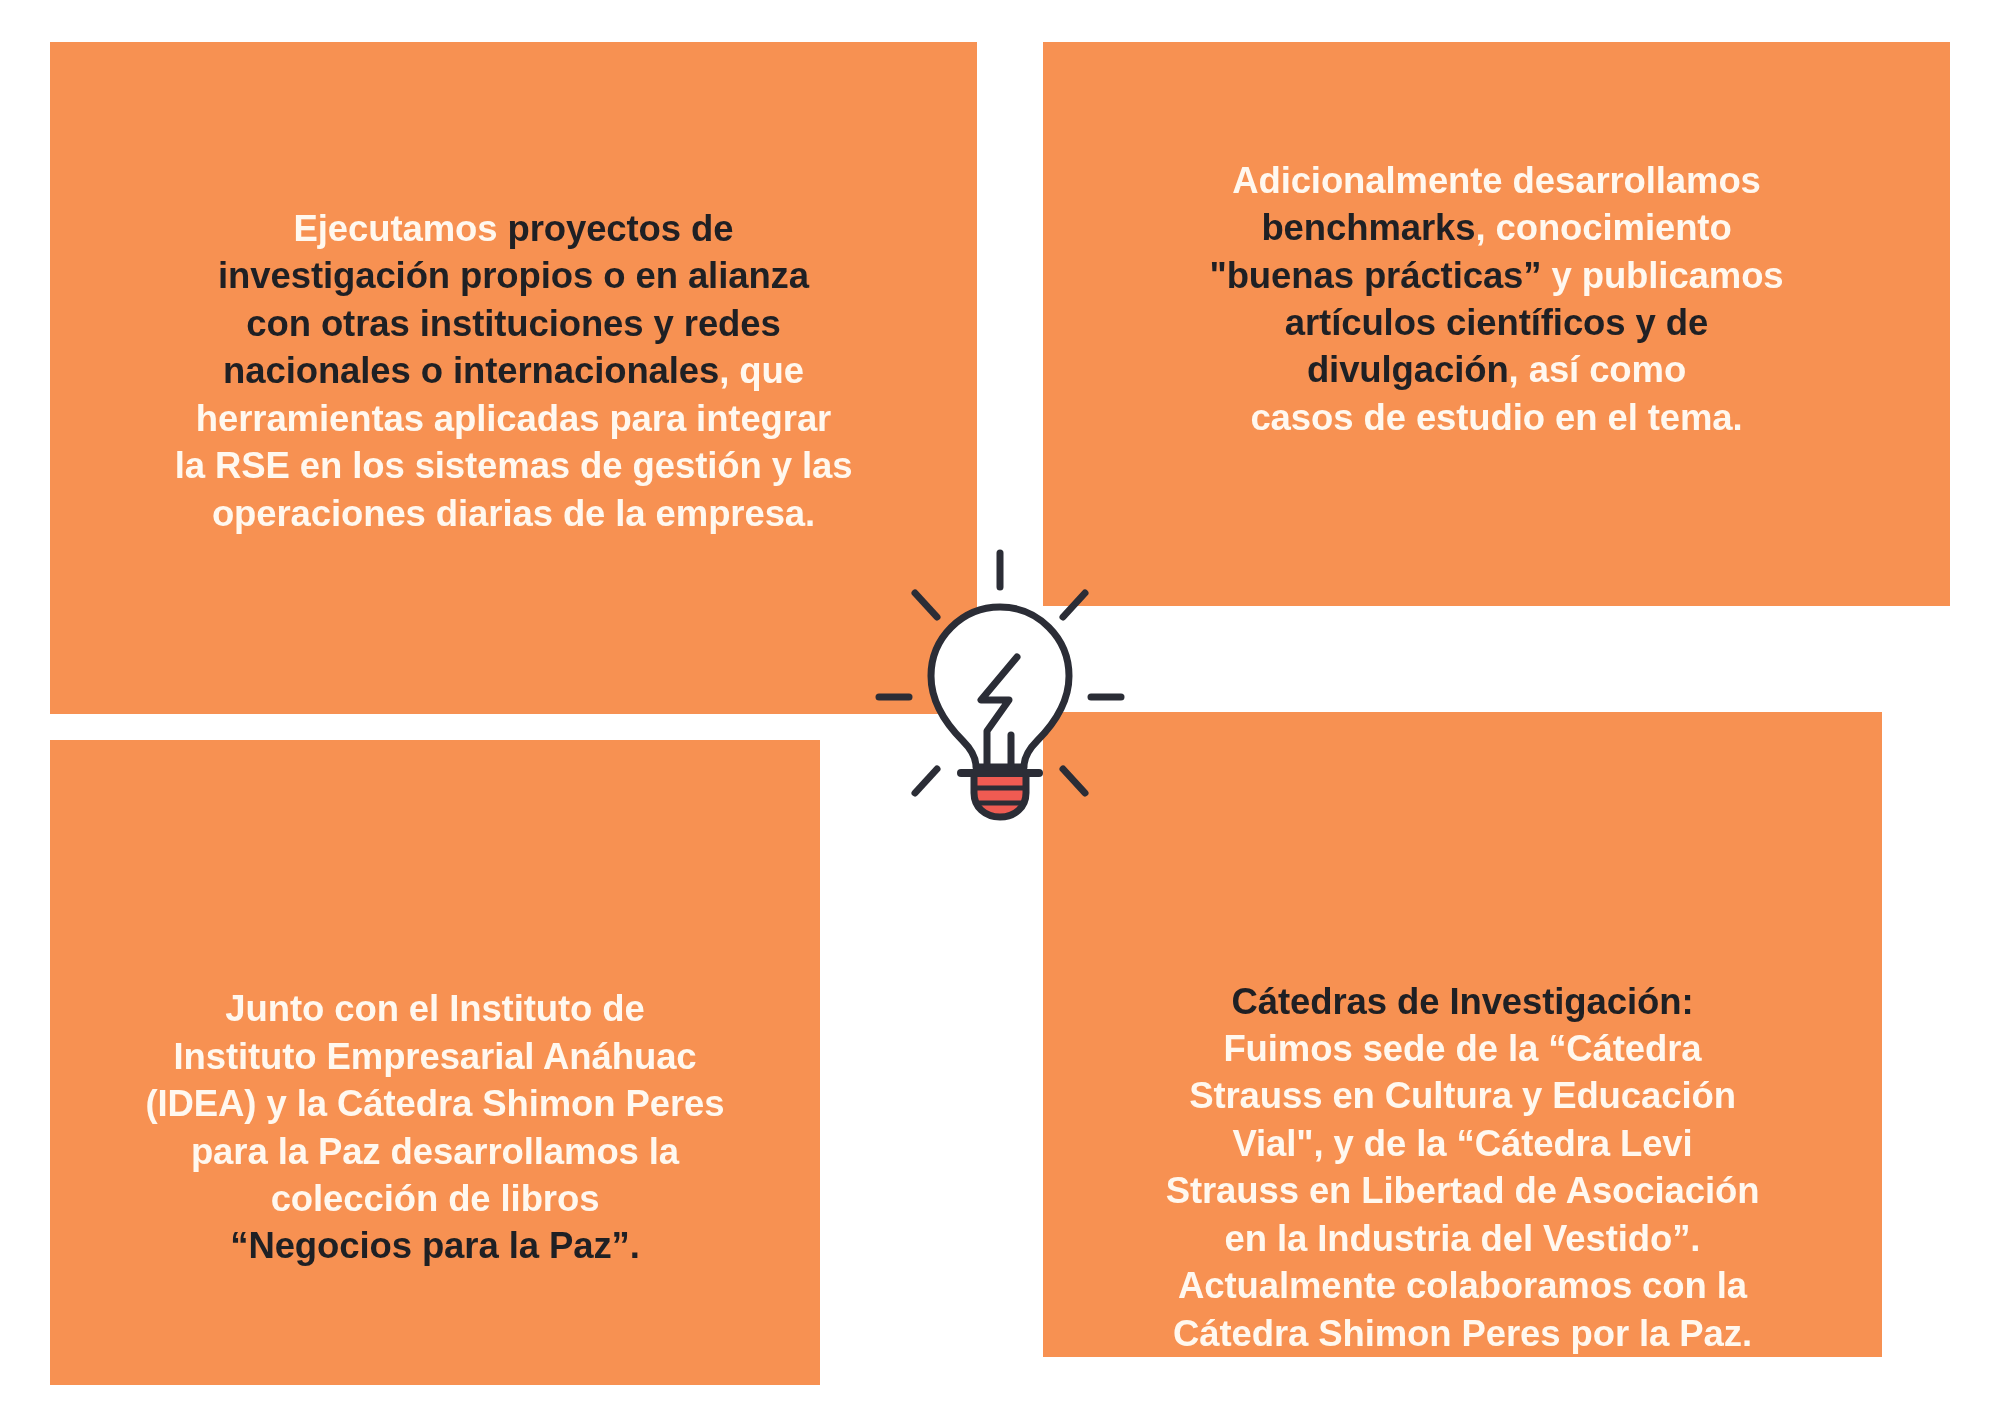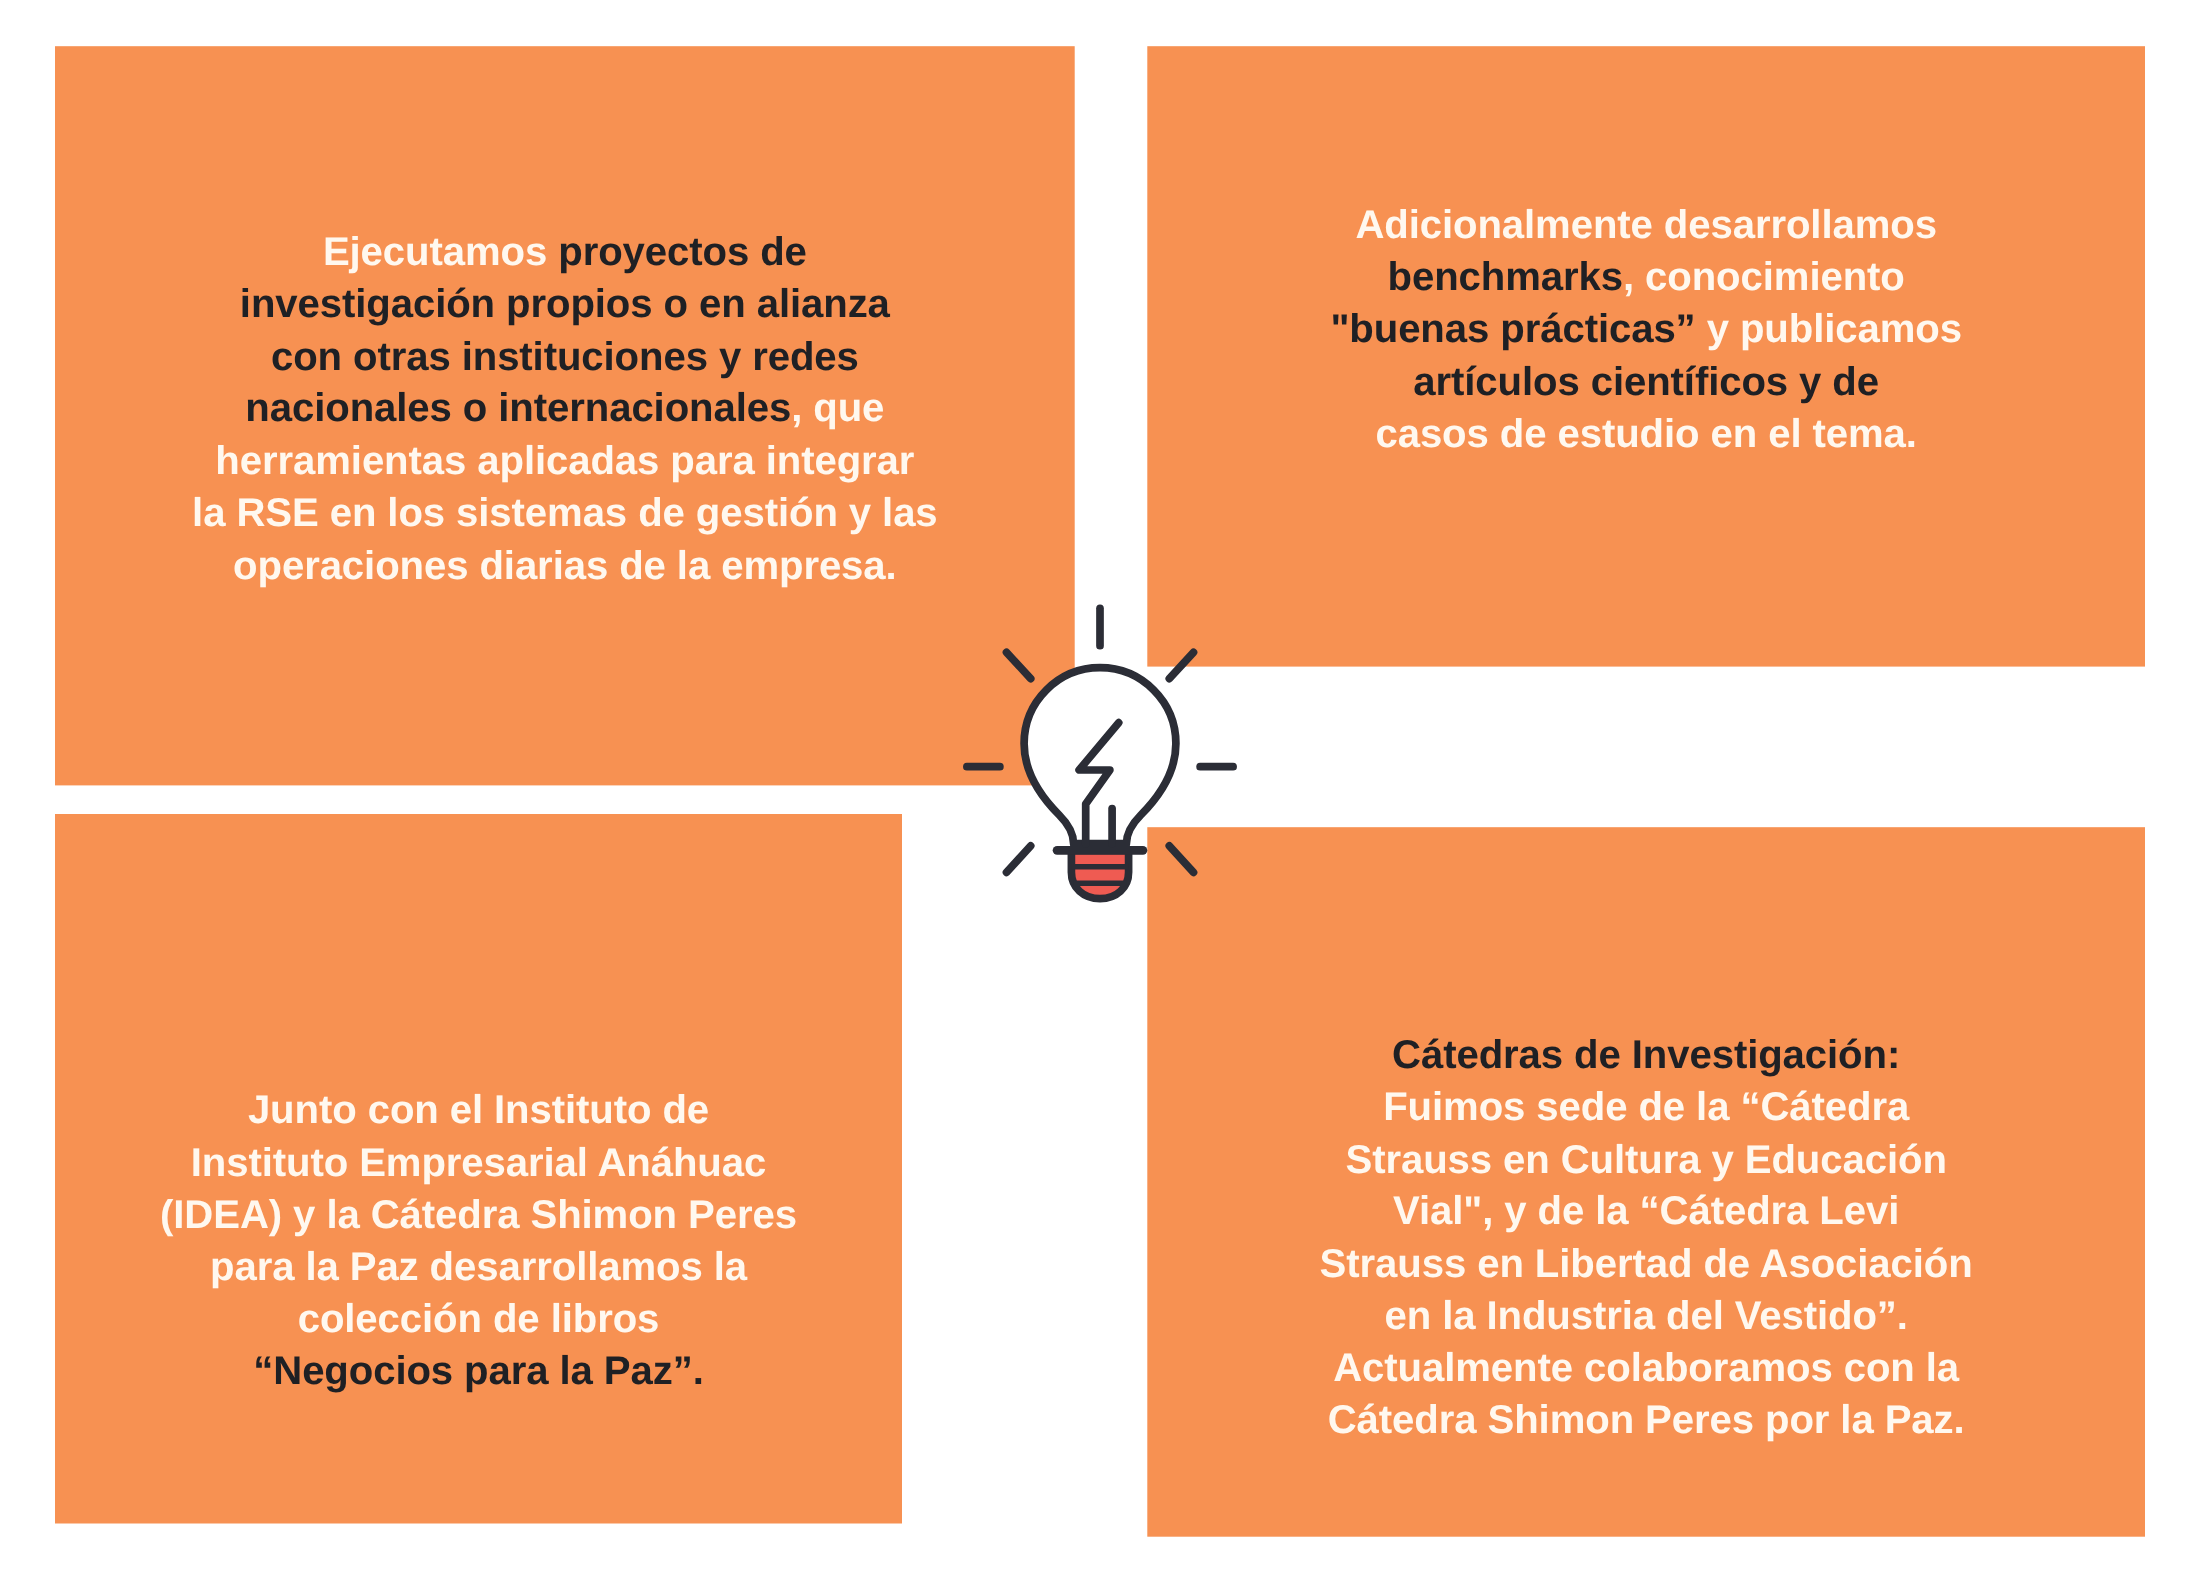--- a/index.html
+++ b/index.html
@@ -22,21 +22,21 @@
     display: flex;
     align-items: center;
     justify-content: center;
     box-sizing: border-box;
   }
 
   
   #quad-1 { left: 50px;   top: 42px;  width: 927px; height: 672px; }
   #quad-2 { left: 1043px; top: 42px;  width: 907px; height: 564px; }
   #quad-3 { left: 50px;   top: 740px; width: 770px; height: 645px; }
-  #quad-4 { left: 1043px; top: 752px; width: 907px; height: 645px; }
+  #quad-4 { left: 1043px; top: 712px; width: 839px; height: 645px; align-items: flex-end; }
 
   .quad-text {
     text-align: center;
     line-height: 1.30;
     font-size: 36.5px;
     font-weight: bold;
     letter-spacing: -0.1px;
     padding: 0 28px;
     box-sizing: border-box;
     width: 100%;
@@ -80,20 +80,21 @@
         <span class="line"><span class="w">operaciones diarias de la empresa.</span></span>
       </div>
   </div>
 
   <div class="quad" id="quad-2">
     <div class="quad-text">
         <span class="line"><span class="w">Adicionalmente desarrollamos</span></span>
         <span class="line"><span class="d">benchmarks</span><span class="w">, conocimiento</span></span>
         <span class="line"><span class="d">"buenas prácticas”</span><span class="w"> y publicamos</span></span>
         <span class="line"><span class="d">artículos científicos y de</span></span>
+        <span class="line"><span class="d">divulgación</span><span class="w">, así como</span></span>
         <span class="line"><span class="w">casos de estudio  en el tema.</span></span>
       </div>
   </div>
 
   <div class="quad" id="quad-3">
     <div class="quad-text">
         <span class="line"><span class="w">Junto con el Instituto de</span></span>
         <span class="line"><span class="w">Instituto Empresarial Anáhuac</span></span>
         <span class="line"><span class="w">(IDEA) y la Cátedra Shimon Peres</span></span>
         <span class="line"><span class="w">para la Paz desarrollamos la</span></span>

